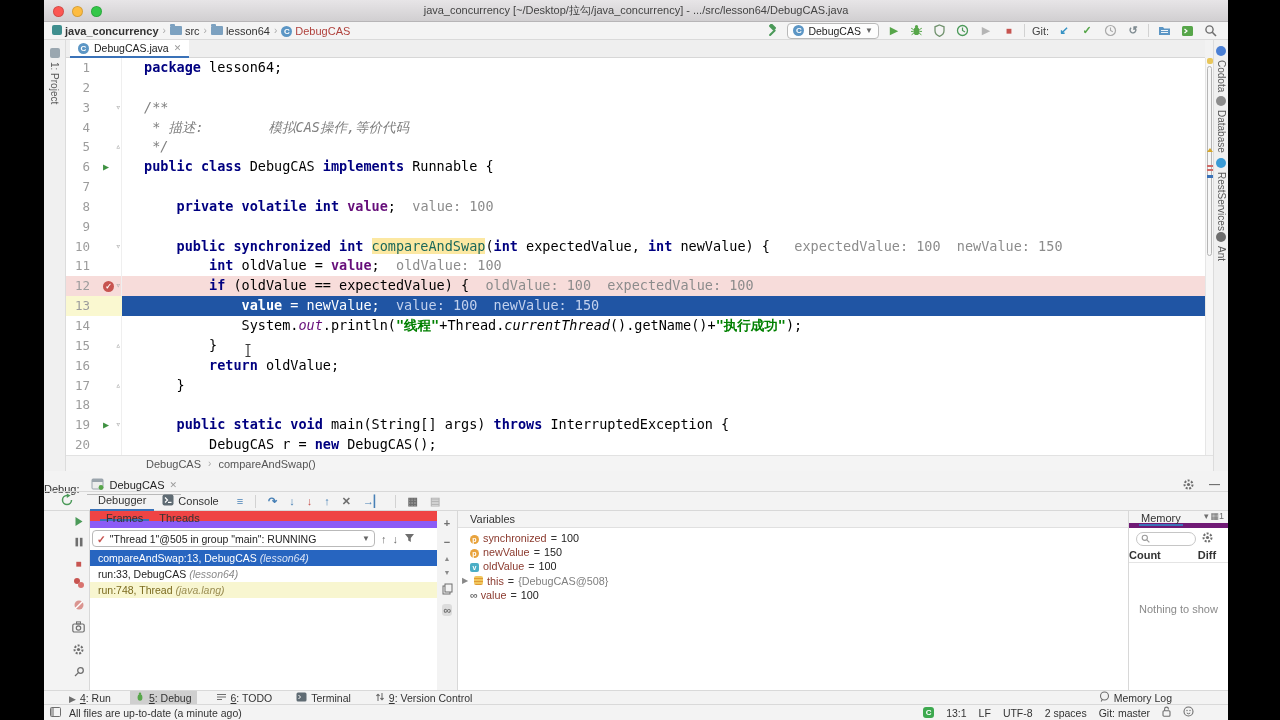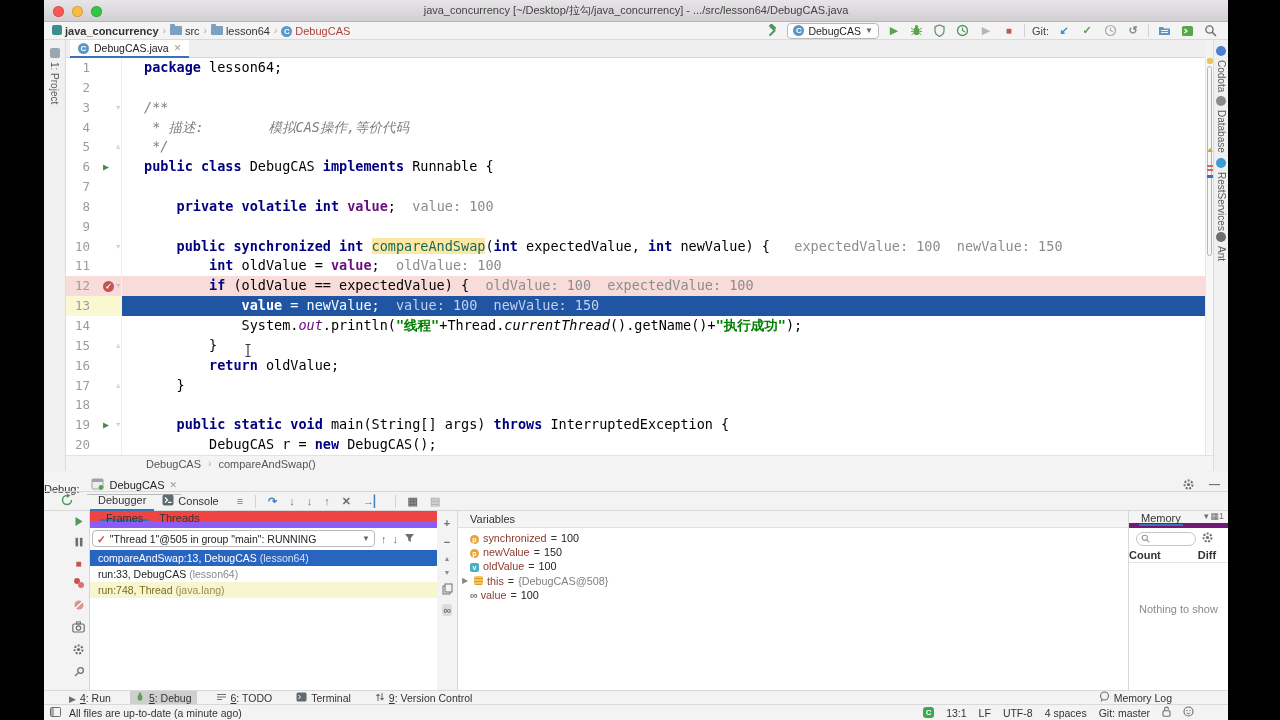--- a/index.html
+++ b/index.html
@@ -108,21 +108,21 @@
   .frames{position:absolute;left:46px;top:0;width:347px;bottom:0;background:#FFF}
   .ptabs{height:17px;background:#ef4444;border-bottom:7px solid #8b5cf6;display:flex;gap:4px;padding-left:10px}
   .ptab{padding:1px 6px;color:#333}
   .ptab.sel{border-bottom:2px solid #3A72B8}
   .threadrow{display:flex;align-items:center;gap:6px;padding:2px 0 2px 2px}
   .threadbox{display:flex;align-items:center;gap:4px;width:283px;height:17px;background:#FFF;
     border:1px solid #B9B9B9;border-radius:4px;padding:0 4px;font-size:10.5px;color:#222;white-space:nowrap;overflow:hidden}
   .threadbox .caret{margin-left:auto;color:#666;font-size:8px}
   .framelist{margin-top:1px}
   .frow{height:16px;line-height:16px;padding-left:8px;font-size:10.5px;color:#222;white-space:nowrap}
-  .frow .pkg{color:#8A8A8A;margin-left:3px}
+  .frow .pkg{font-style:italic;color:#8A8A8A;margin-left:3px}
   .frow.selected{background:#2765C0;color:#FFF}
   .frow.selected .pkg{color:#D7E2F5}
   .frow.library{background:#F8F6D0;color:#7A6A1E}
   .frow.library .pkg{color:#9A8D52}
 
   .wstrip{position:absolute;left:393px;top:0;width:21px;bottom:0;background:#F3F3F3;
     border-right:1px solid #D8D8D8;display:flex;flex-direction:column;align-items:center;padding-top:6px;gap:7px;
     color:#6E6E6E;font-size:11px}
   .tri{font-size:7px;color:#8B8B8B}
   .wsel{background:#DCDCDC;border-radius:3px;padding:0 2px}
@@ -608,21 +608,21 @@
             <rect x="0.5" y="0.5" width="10" height="9" rx="1" fill="none" stroke="#6E6E6E"></rect>
             <rect x="1" y="1" width="3" height="8" fill="#ABABAB"></rect>
           </svg></span>
       <span>All files are up-to-date (a minute ago)</span>
     </span>
     <span class="stright">
       <span class="codico">C</span>
       <span>13:1</span>
       <span>LF</span>
       <span>UTF-8</span>
-      <span>4 spaces</span>
+      <span>2 spaces</span>
       <span>Git: master</span>
       <span><svg width="9" height="11">
             <rect x="1" y="4.8" width="7" height="5.4" rx="1" fill="none" stroke="#6E6E6E" stroke-width="1.1"></rect>
             <path d="M2.6 4.8 V3 a1.9 1.9 0 0 1 3.8 0 V3.6" fill="none" stroke="#6E6E6E" stroke-width="1.1"></path>
           </svg></span>
       <span><svg width="11" height="11">
             <circle cx="5.5" cy="5.5" r="4.5" fill="none" stroke="#6E6E6E" stroke-width="1.1"></circle>
             <circle cx="4" cy="4.5" r="0.7" fill="#6E6E6E"></circle>
             <circle cx="7" cy="4.5" r="0.7" fill="#6E6E6E"></circle>
             <path d="M3.8 7 Q5.5 8.6 7.2 7" fill="none" stroke="#6E6E6E" stroke-width="1"></path>

